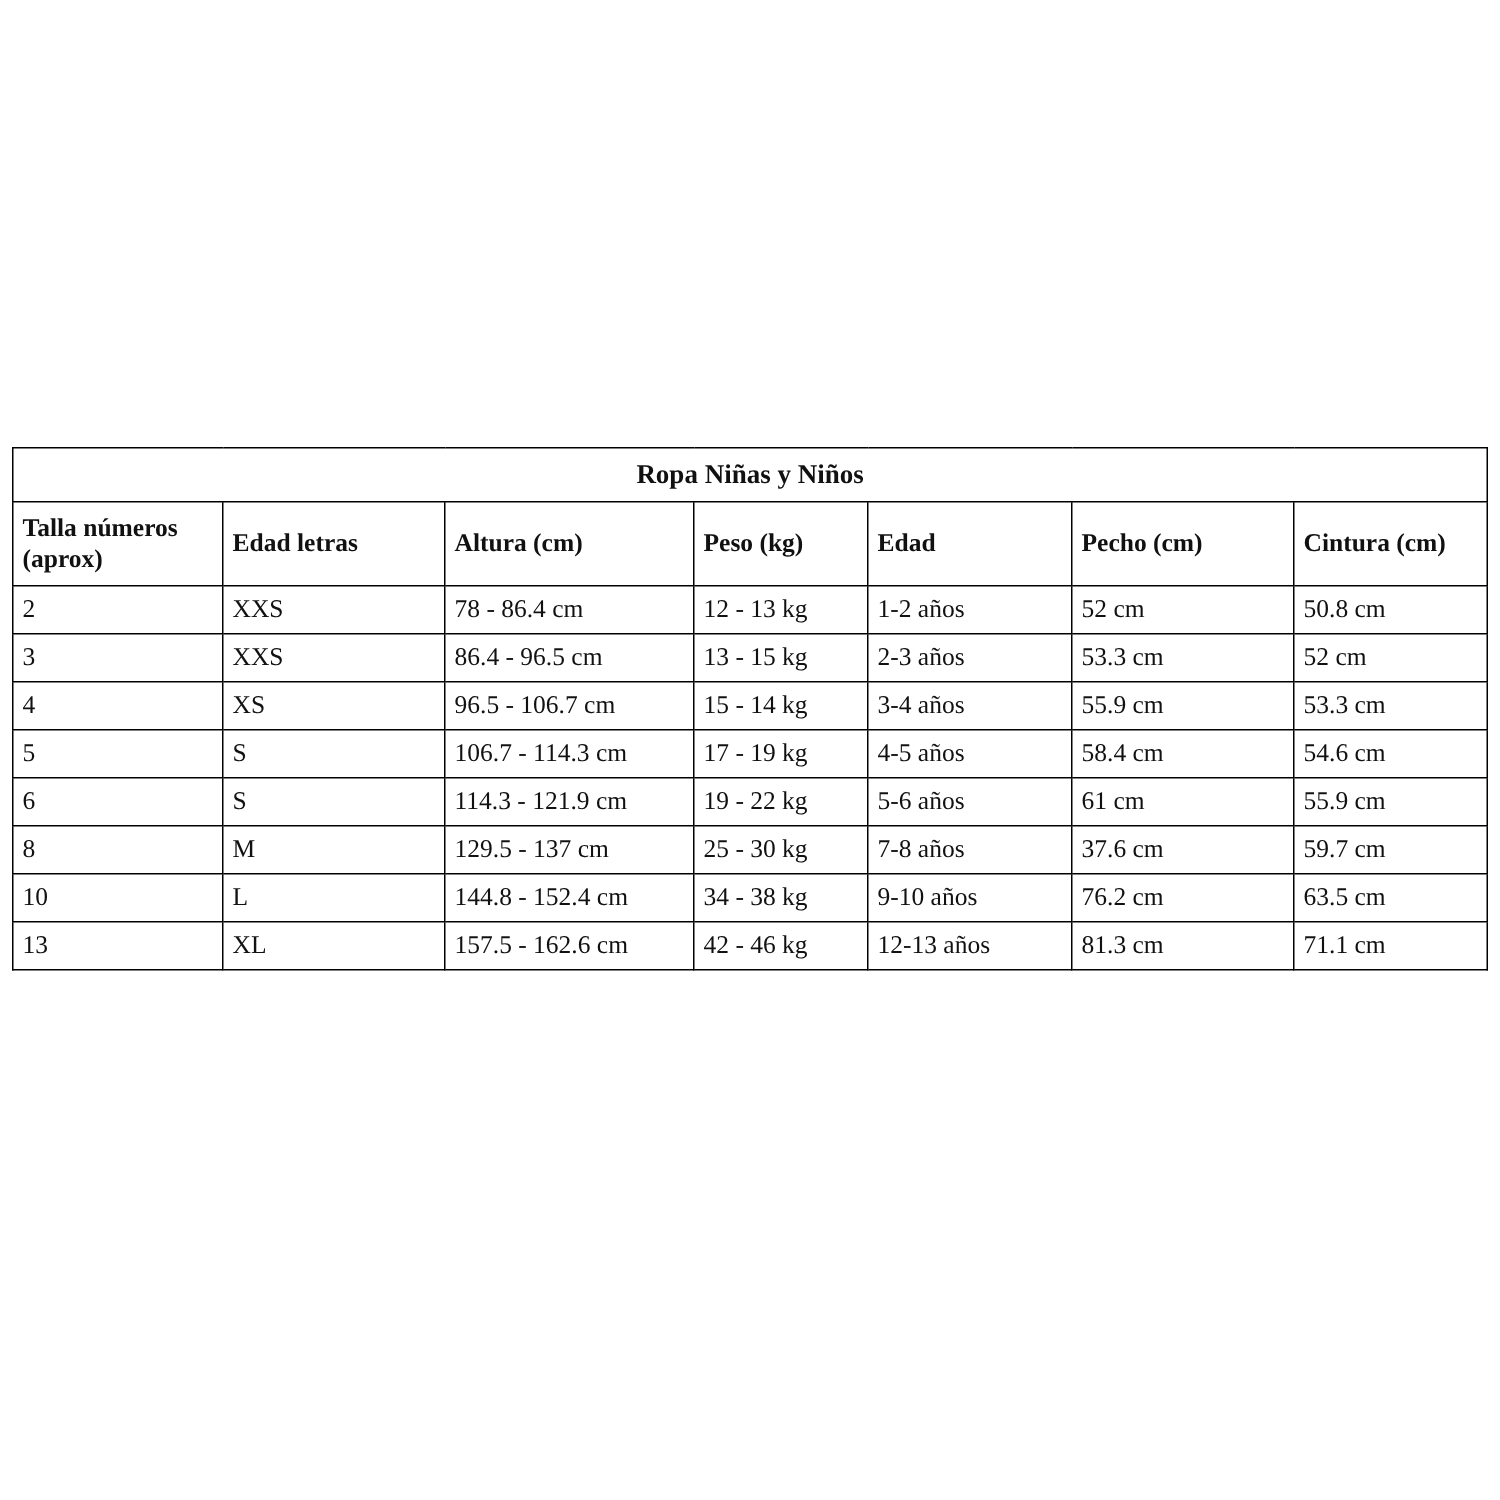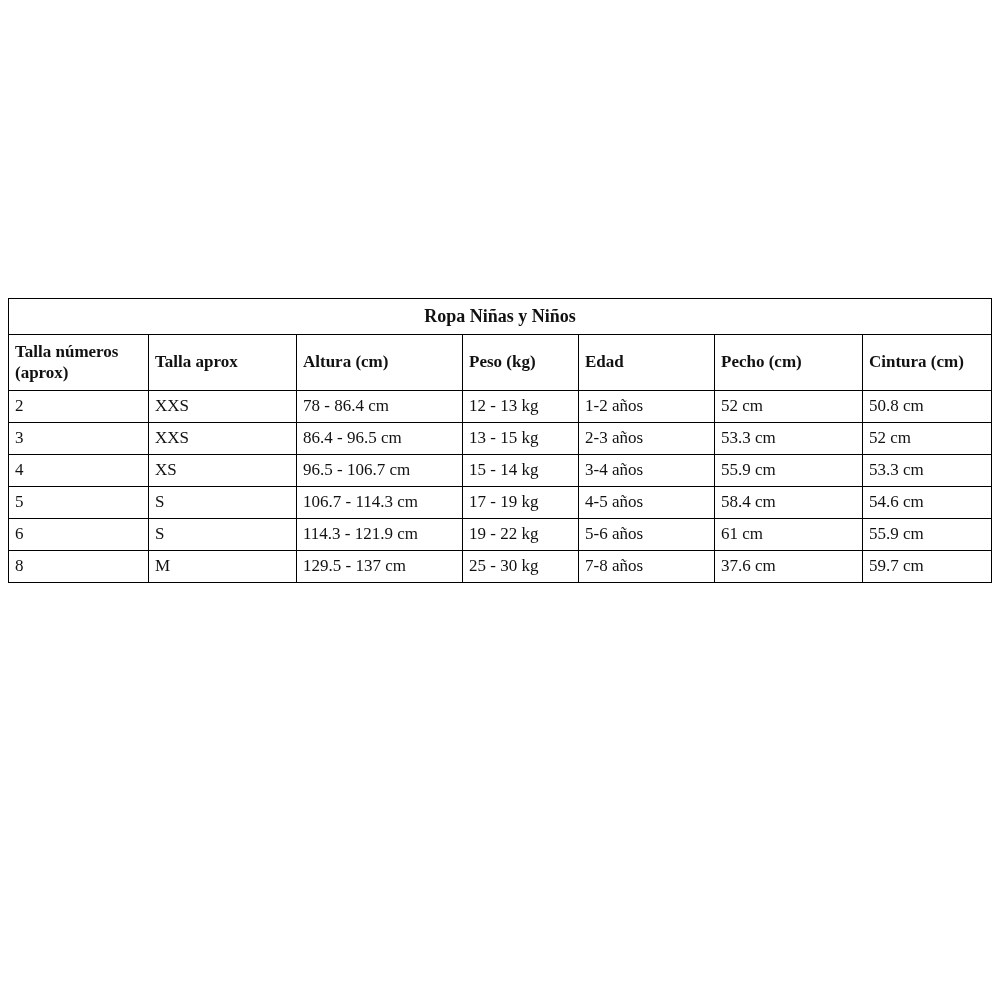--- a/index.html
+++ b/index.html
@@ -106,21 +106,21 @@
       </colgroup>
       <tbody>
         <tr class="title-row">
           <td colspan="7">Ropa Niñas y Niños</td>
         </tr>
         <tr class="header-row">
           <td class="hdr-left">
             <span class="hdr-two-line">Talla números</span>
             <span class="hdr-two-line">(aprox)</span>
           </td>
-          <td class="hdr-left">Talla aprox</td>
+          <td class="hdr-left">Edad letras</td>
           <td class="hdr-center">Altura (cm)</td>
           <td class="hdr-center">Peso (kg)</td>
           <td class="hdr-left">Edad</td>
           <td class="hdr-center">Pecho (cm)</td>
           <td class="hdr-center">Cintura (cm)</td>
         </tr>
 
         <tr>
           <td class="num-col">2</td>
           <td class="letter-col">XXS</td>
@@ -168,16 +168,34 @@
         </tr>
         <tr>
           <td class="num-col">8</td>
           <td class="letter-col">M</td>
           <td>129.5 - 137 cm</td>
           <td>25 - 30 kg</td>
           <td>7-8 años</td>
           <td>37.6 cm</td>
           <td>59.7 cm</td>
         </tr>
+        <tr>
+          <td class="num-col">10</td>
+          <td class="letter-col">L</td>
+          <td>144.8 - 152.4 cm</td>
+          <td>34 - 38 kg</td>
+          <td>9-10 años</td>
+          <td>76.2 cm</td>
+          <td>63.5 cm</td>
+        </tr>
+        <tr>
+          <td class="num-col">13</td>
+          <td class="letter-col">XL</td>
+          <td>157.5 - 162.6 cm</td>
+          <td>42 - 46 kg</td>
+          <td>12-13 años</td>
+          <td>81.3 cm</td>
+          <td>71.1 cm</td>
+        </tr>
       </tbody>
     </table>
   </div>
 </div>
 
 </body></html>

